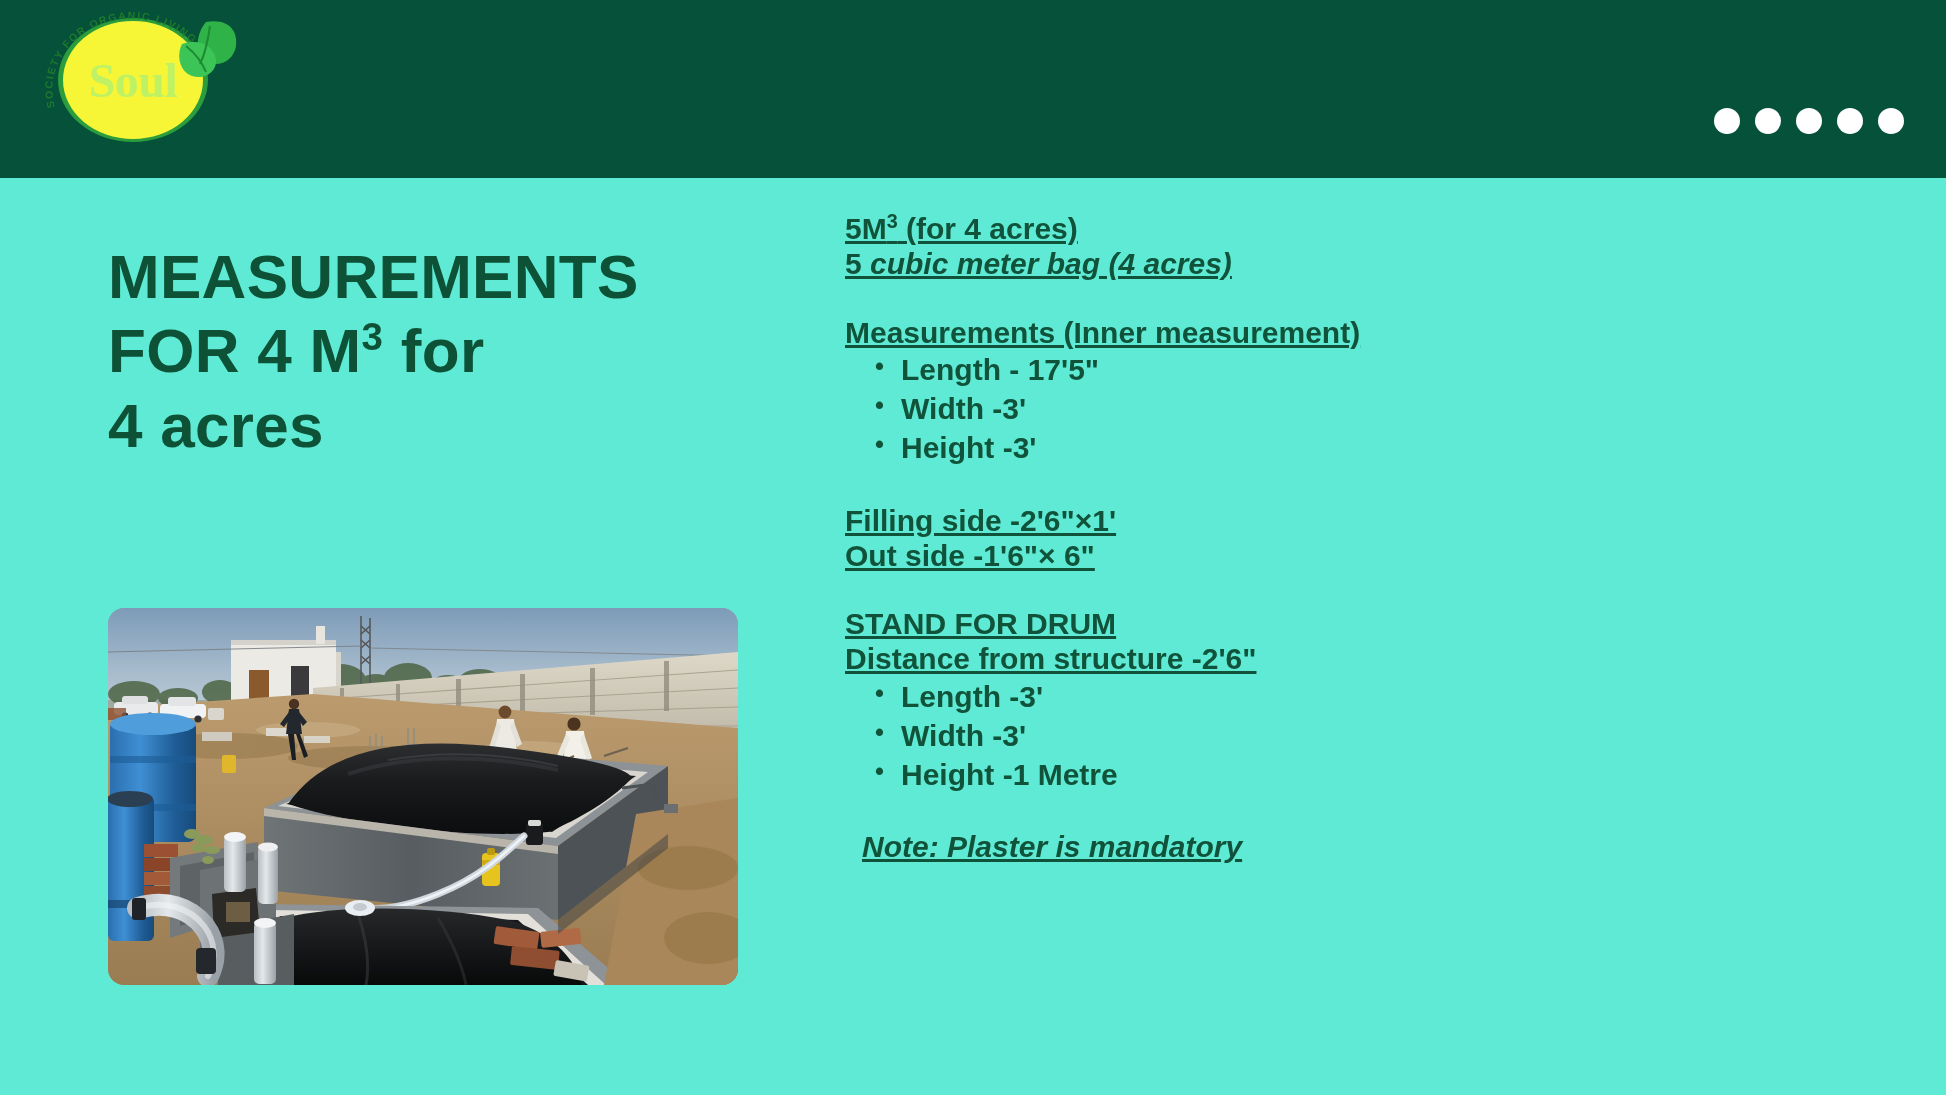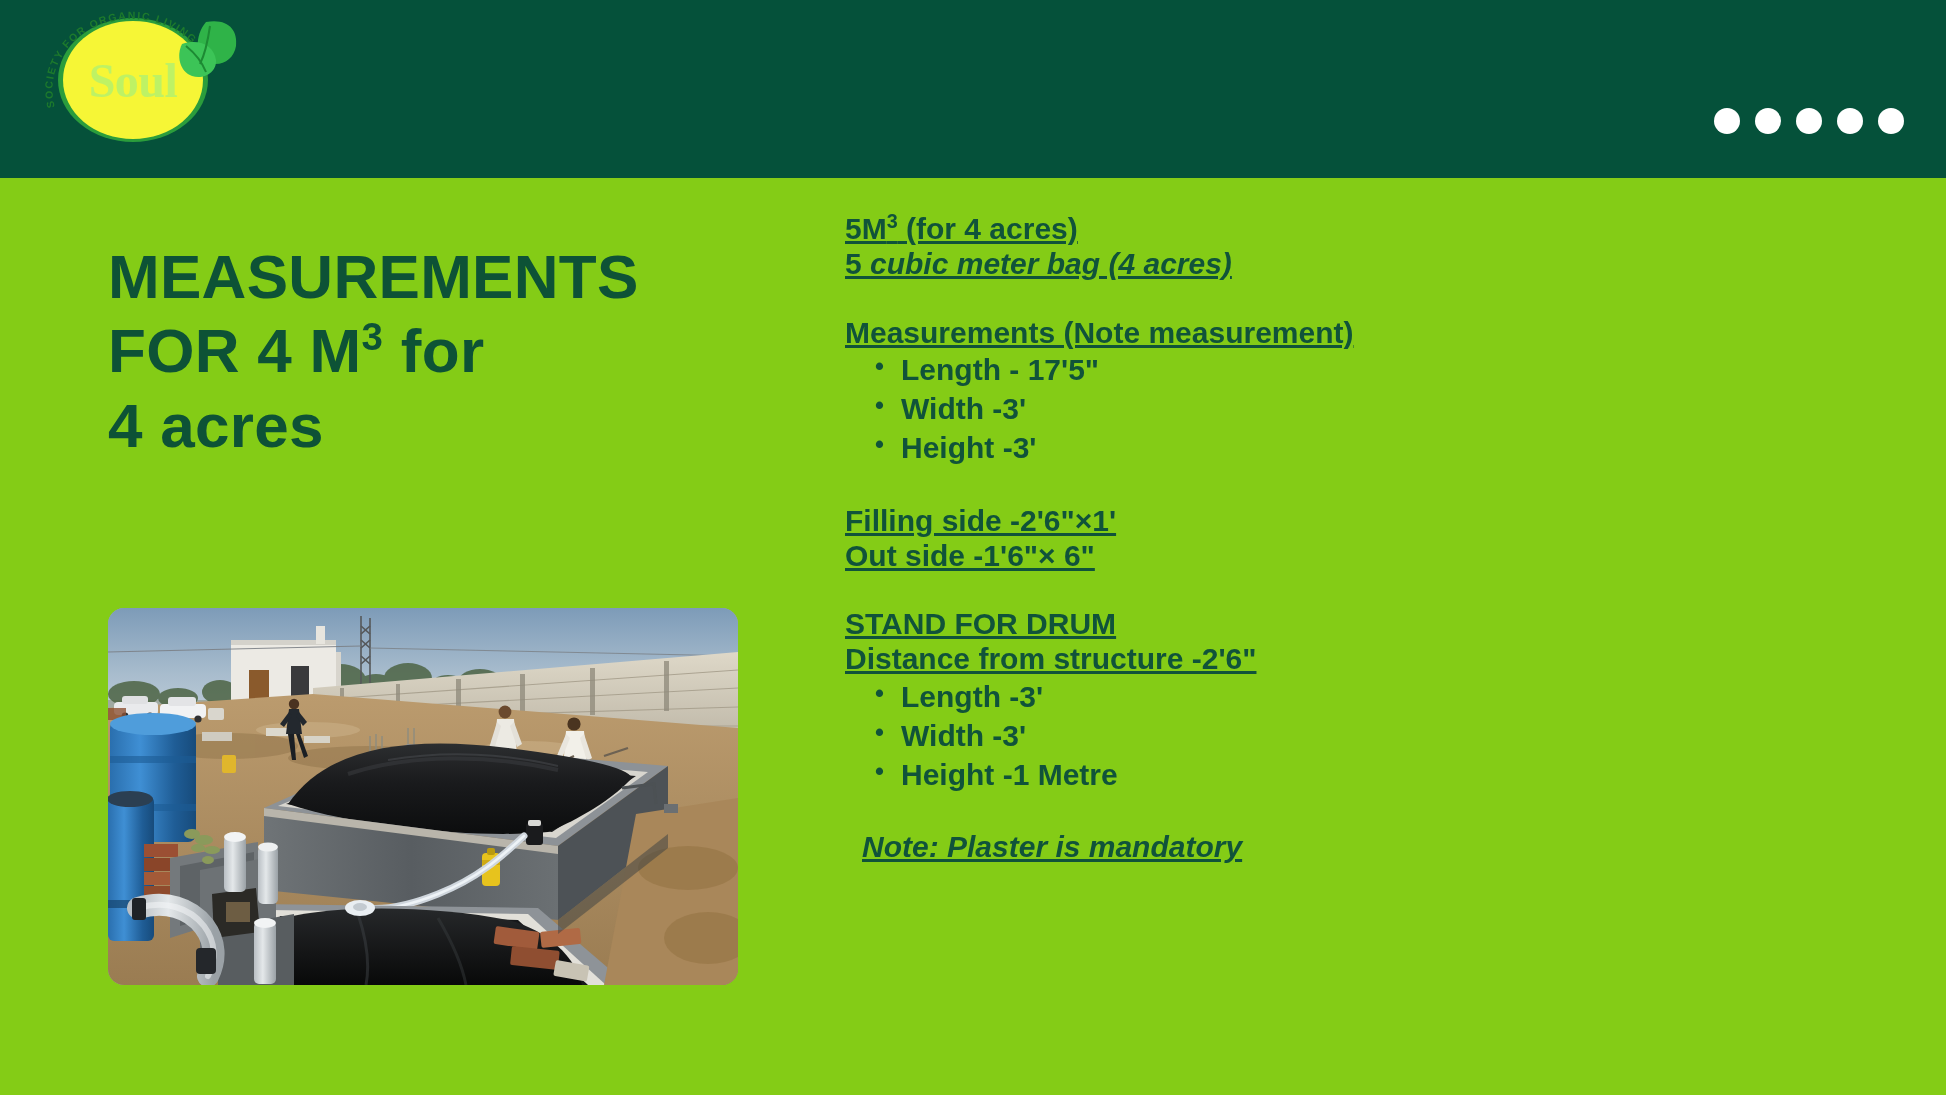--- a/index.html
+++ b/index.html
@@ -93,21 +93,21 @@
     border-radius: 50%;
     background: #ffffff;
   }
 
   
   .stage {
     position: absolute;
     left: 0; top: 178px;
     width: 1946px;
     height: 917px;
-    background: #84cc16;
+    background: #5eead4;
   }
 
   
   .headline {
     position: absolute;
     left: 108px;
     top: 62px;
     width: 660px;
     font-size: 62px;
     font-weight: bold;
@@ -492,21 +492,21 @@
   </div>
 
   <div class="detail">
 
     <span class="line"><span>5M</span><span class="sup">3</span><span> (for 4 acres)</span></span>
 
     <span class="line"><span>5 </span><span class="ital-part">cubic meter bag (4 acres)</span></span>
 
     <span class="blank"></span>
 
-    <span class="line">Measurements (Note measurement)</span>
+    <span class="line">Measurements (Inner measurement)</span>
     <ul>
       <li>Length - 17'5"</li>
       <li>Width -3'</li>
       <li>Height -3'</li>
     </ul>
 
     <span class="blank"></span>
 
     <span class="line">Filling side -2'6"×1'</span>
     <span class="line">Out side -1'6"× 6"</span>

